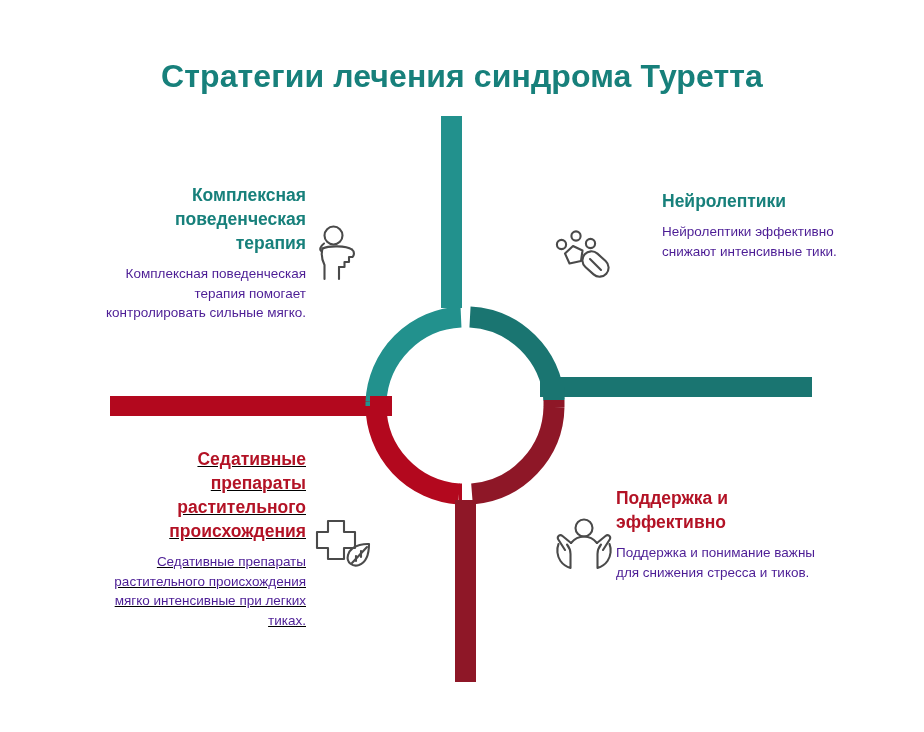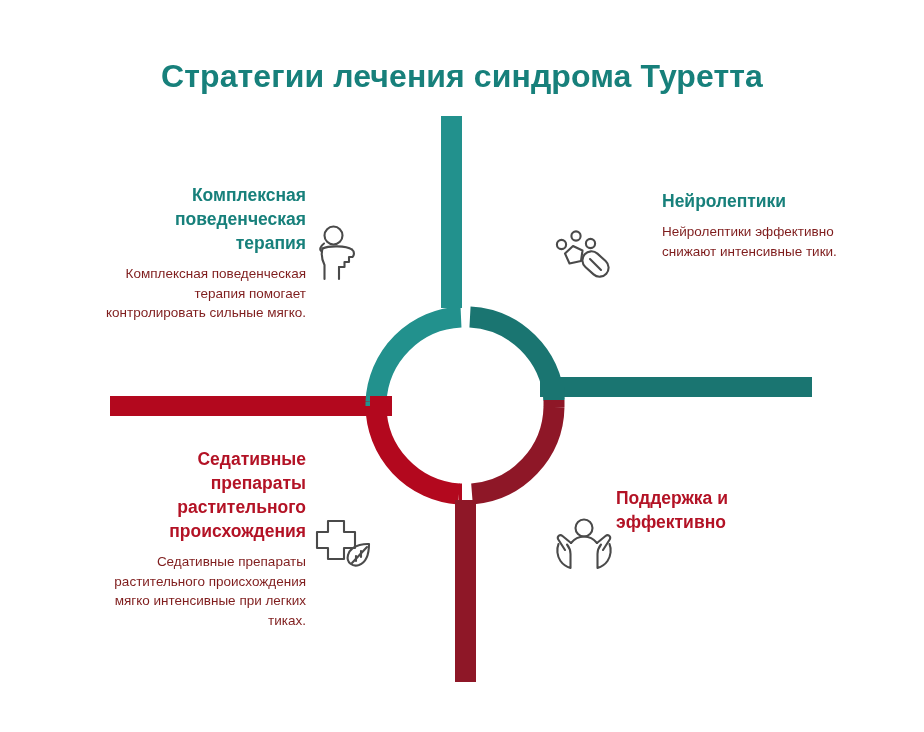--- a/index.html
+++ b/index.html
@@ -30,33 +30,33 @@
   
   .block { position: absolute; }
   .block .heading {
     font-size: 17.5px;
     font-weight: bold;
     line-height: 24px;
   }
   .block .body {
     font-size: 13.5px;
     line-height: 19.5px;
-    color: #7f1d1d;
+    color: #4c1d95;
     margin-top: 9px;
   }
   .teal-head { color: #17807b; }
   .red-head  { color: #b31225; }
 
   .block.align-right { text-align: right; margin-top: 15px; }
   .block.align-left  { text-align: left; }
 
   
   #block-cbt     { left: 106px; top: 168px;  width: 200px; }
   #block-neuro   { left: 616px; top: 189px;  width: 200px; margin-left: 46px; }
-  #block-sedat   { left: 106px; top: 432px;  width: 200px; }
+  #block-sedat   { left: 106px; top: 432px;  width: 200px; text-decoration: underline; }
   #block-support { left: 616px; top: 486px;  width: 222px; }
 
   
   .icon { position: absolute; }
   .icon svg { display: block; }
   #icon-head   { left: 313px; top: 224px; }
   #icon-pills  { left: 554px; top: 227px; }
   #icon-leaf   { left: 311px; top: 518px; }
   #icon-hands  { left: 555px; top: 517px; }
 </style>
@@ -160,15 +160,16 @@
     <div class="body">Нейролептики эффективно снижают интенсивные тики.</div>
   </div>
 
   <div class="block align-right" id="block-sedat">
     <div class="heading red-head">Седативные препараты растительного происхождения</div>
     <div class="body">Седативные препараты растительного происхождения мягко интенсивные при легких тиках.</div>
   </div>
 
   <div class="block align-left" id="block-support">
     <div class="heading red-head">Поддержка и эффективно</div>
+    <div class="body">Поддержка и понимание важны для снижения стресса и тиков.</div>
   </div>
 
 </div>
 
 </body></html>

